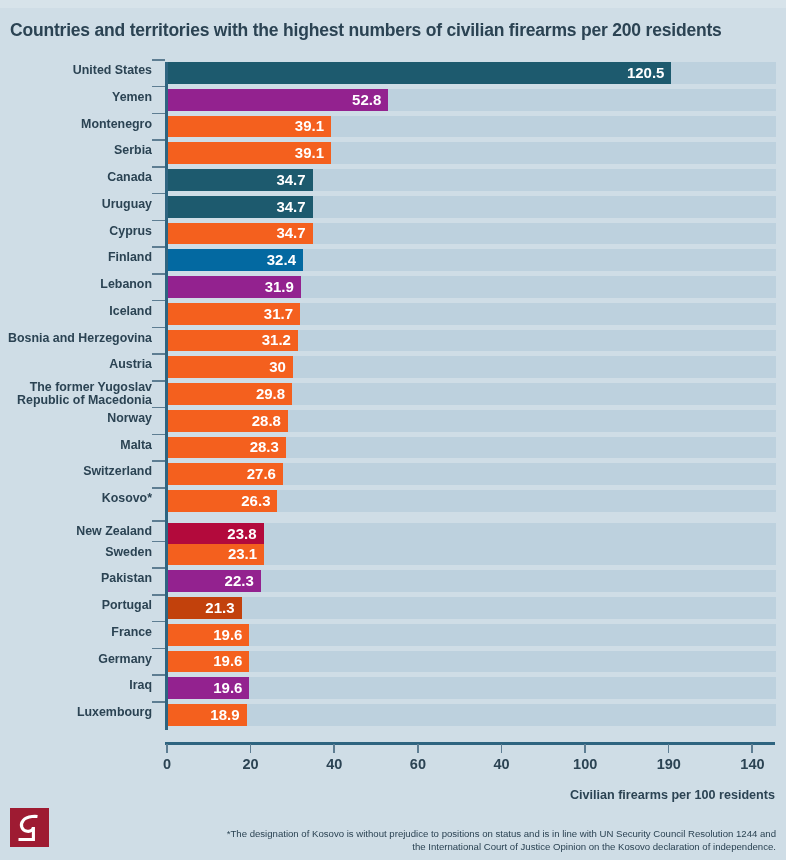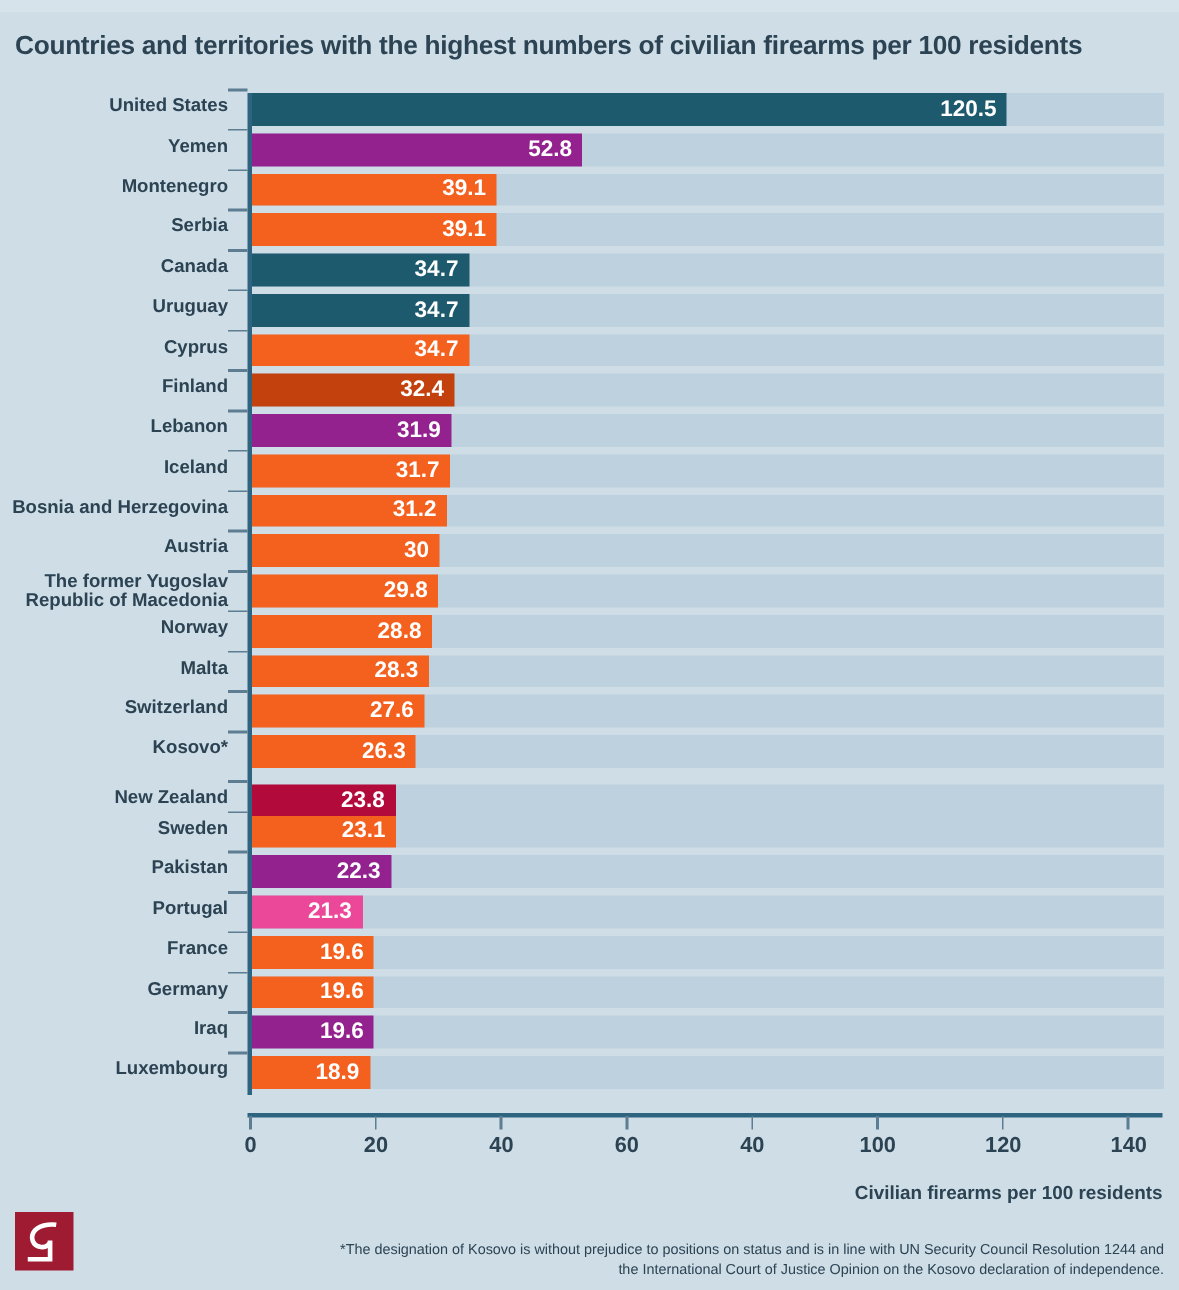--- a/index.html
+++ b/index.html
@@ -169,21 +169,21 @@
     height: 39px;
     background: #9e1b32;
   }
   #logo svg { display: block; }
 </style>
 </head>
 <body>
 
 <div id="top-strip"></div>
 
-<div id="chart-title">Countries and territories with the highest numbers of civilian firearms per 100 residents</div>
+<div id="chart-title">Countries and territories with the highest numbers of civilian firearms per 200 residents</div>
 
 <div id="plot">
   <div id="axis-line"></div>
   <div id="rows">
       <div class="row" style="top: 0px;">
         <div class="tick-y"></div>
         <div class="row-label">
           <div>United States</div>
         </div>
         <div class="track"></div>
@@ -250,21 +250,21 @@
         <div class="bar" style="width: 145.115px; background: rgb(244, 96, 30);">
           <span class="bar-value">34.7</span>
         </div>
       </div>
       <div class="row" style="top: 187.25px;">
         <div class="tick-y"></div>
         <div class="row-label">
           <div>Finland</div>
         </div>
         <div class="track"></div>
-        <div class="bar" style="width: 135.497px; background: #c2410c;">
+        <div class="bar" style="width: 135.497px; background: #0369a1;">
           <span class="bar-value">32.4</span>
         </div>
       </div>
       <div class="row" style="top: 214px;">
         <div class="tick-y"></div>
         <div class="row-label">
           <div>Lebanon</div>
         </div>
         <div class="track"></div>
         <div class="bar" style="width: 133.406px; background: rgb(147, 34, 143);">
@@ -381,21 +381,21 @@
         <div class="bar" style="width: 93.2586px; background: rgb(147, 34, 143);">
           <span class="bar-value">22.3</span>
         </div>
       </div>
       <div class="row" style="top: 535px;">
         <div class="tick-y"></div>
         <div class="row-label">
           <div>Portugal</div>
         </div>
         <div class="track"></div>
-        <div class="bar" style="width: 74px; background: #ec4899;">
+        <div class="bar" style="width: 74px; background: #c2410c;">
           <span class="bar-value">21.3</span>
         </div>
       </div>
       <div class="row" style="top: 561.75px;">
         <div class="tick-y"></div>
         <div class="row-label">
           <div>France</div>
         </div>
         <div class="track"></div>
         <div class="bar" style="width: 81.9672px; background: rgb(244, 96, 30);">
@@ -444,21 +444,21 @@
       <div class="tick-x-label" style="left: 250.64px;">20</div>
       <div class="tick-x" style="left: 333.28px;"></div>
       <div class="tick-x-label" style="left: 334.28px;">40</div>
       <div class="tick-x" style="left: 416.92px;"></div>
       <div class="tick-x-label" style="left: 417.92px;">60</div>
       <div class="tick-x" style="left: 500.56px;"></div>
       <div class="tick-x-label" style="left: 501.56px;">40</div>
       <div class="tick-x" style="left: 584.2px;"></div>
       <div class="tick-x-label" style="left: 585.2px;">100</div>
       <div class="tick-x" style="left: 667.84px;"></div>
-      <div class="tick-x-label" style="left: 668.84px;">120</div>
+      <div class="tick-x-label" style="left: 668.84px;">190</div>
       <div class="tick-x" style="left: 751.48px;"></div>
       <div class="tick-x-label" style="left: 752.48px;">140</div>
     </div>
   <div id="xaxis-title">Civilian firearms per 100 residents</div>
 </div>
 
 <div id="footnote">
   <div>*The designation of Kosovo is without prejudice to positions on status and is in line with UN Security Council Resolution 1244 and</div>
   <div>the International Court of Justice Opinion on the Kosovo declaration of independence.</div>
 </div>

